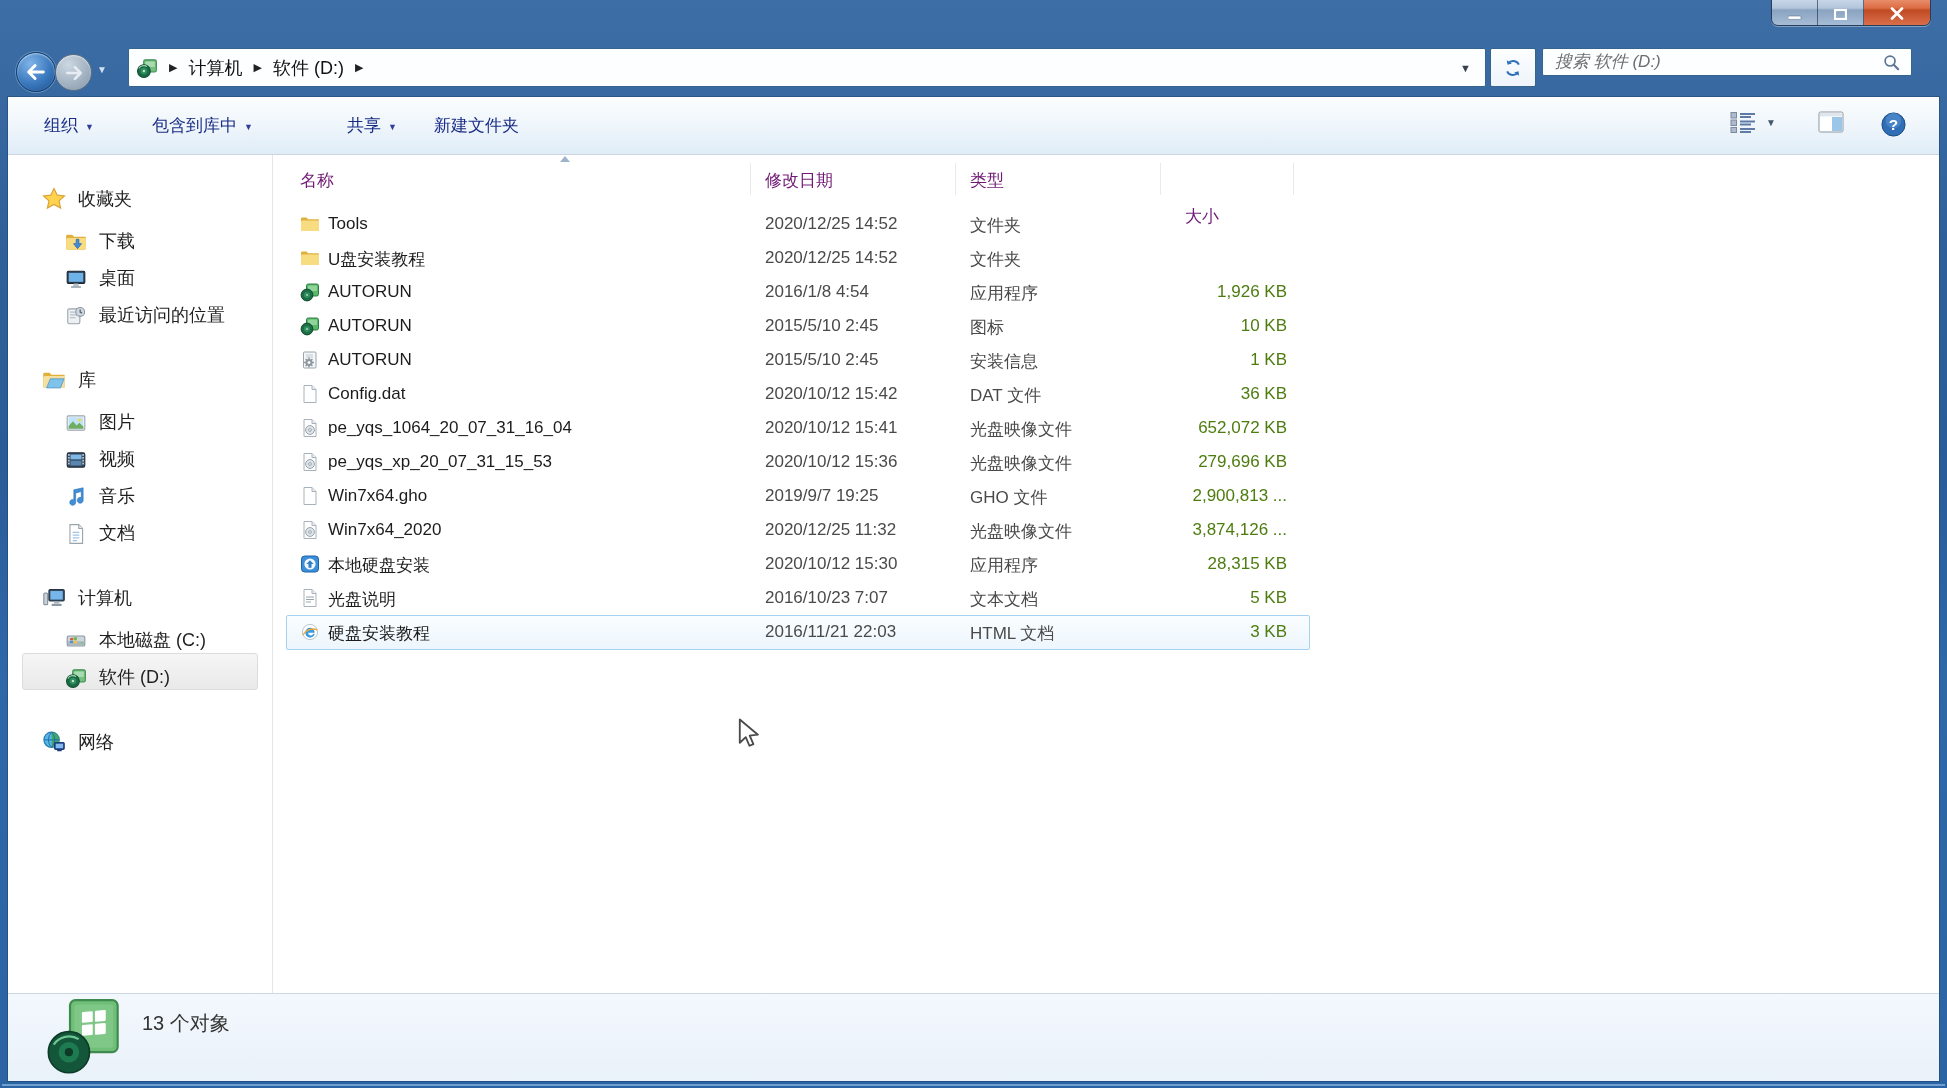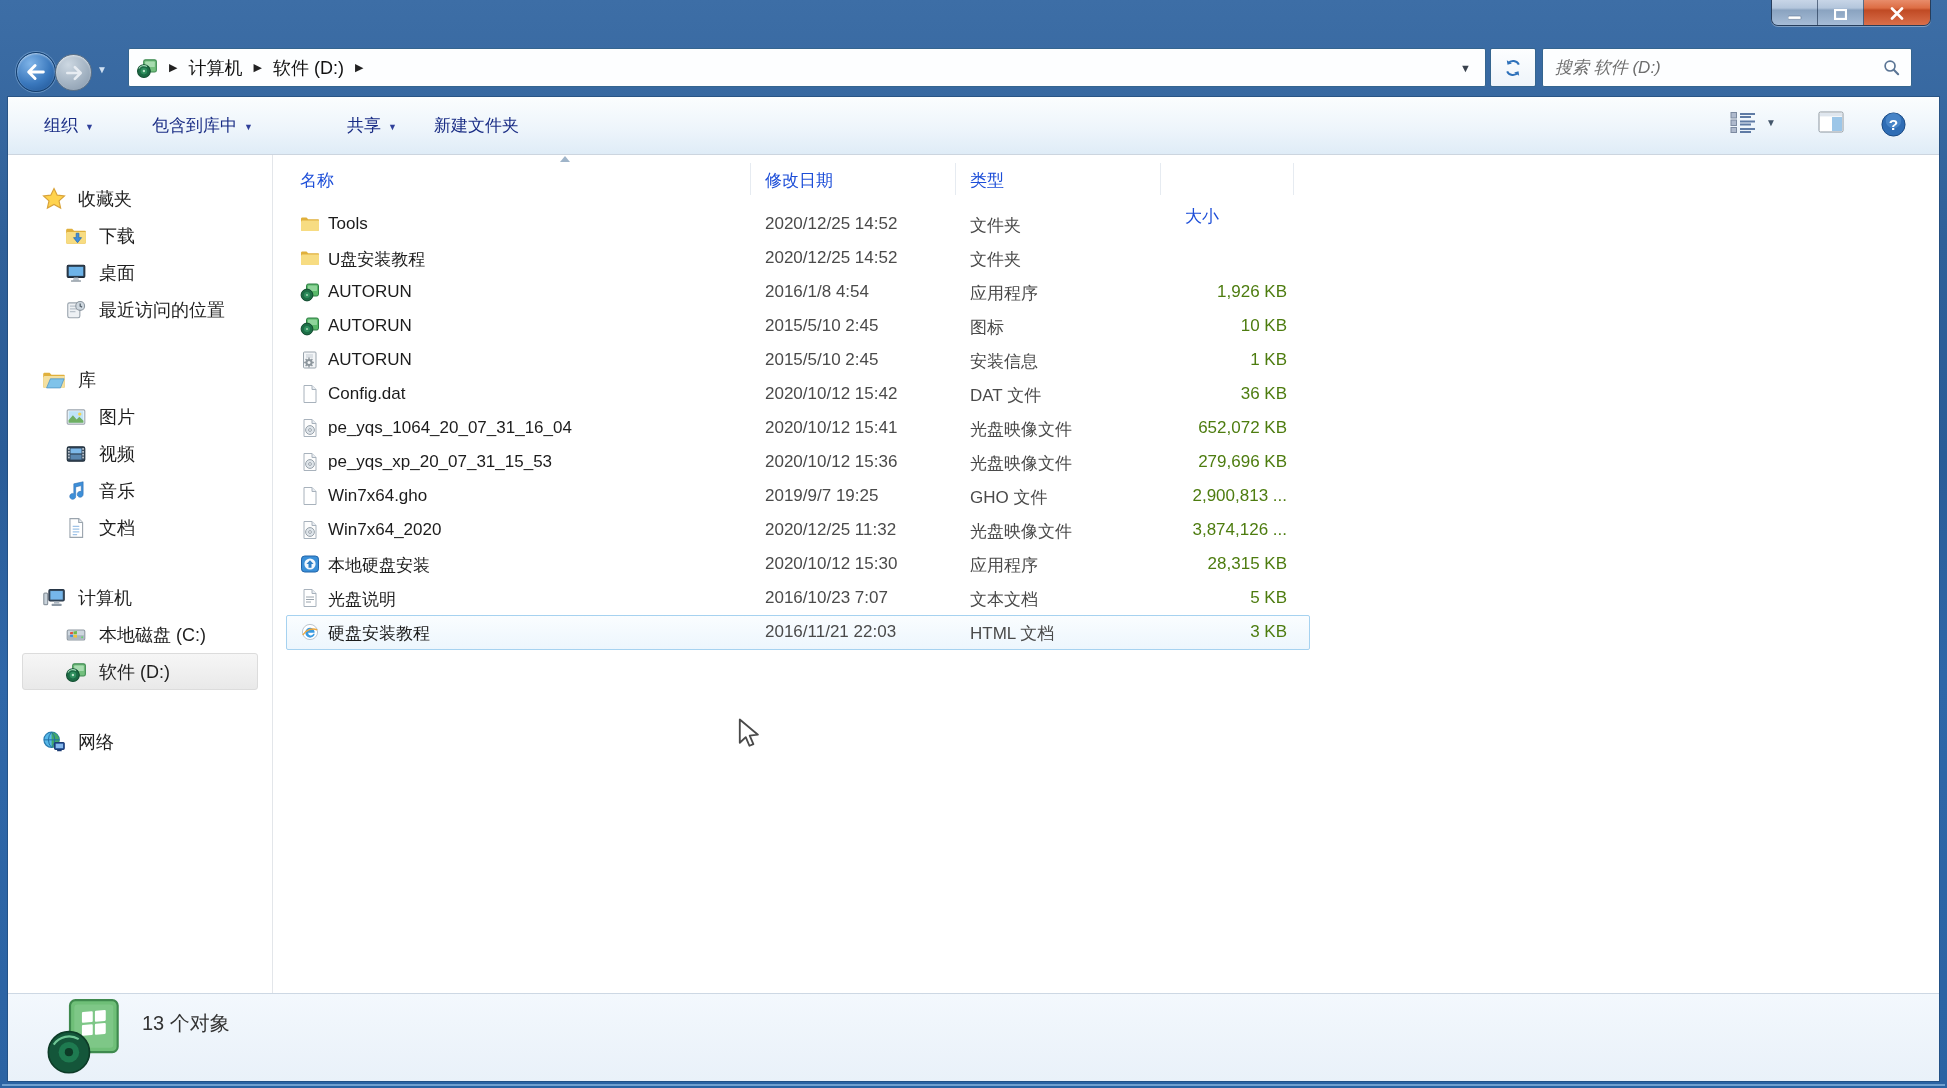--- a/index.html
+++ b/index.html
@@ -44,21 +44,21 @@
     display:flex; align-items:center; padding:0 8px 0 7px; }
   .crumb-sep { font-size:11px; color:#222; padding:0 11px; }
   .crumb { font-size:18px; color:#111; white-space:nowrap; }
   .addr-spacer { flex:1; }
   .addr-caret { font-size:11px; color:#39424d; padding-right:6px; }
 
   .refreshbtn { position:absolute; left:1490px; top:48px; width:46px; height:39px;
     background:linear-gradient(180deg,#fdfeff,#eef4fa); border:1px solid #35658f; border-radius:2px;
     display:flex; align-items:center; justify-content:center; }
 
-  .searchbox { position:absolute; left:1542px; top:48px; width:370px; height:39px;
+  .searchbox { position:absolute; left:1542px; top:48px; width:370px; height:28px;
     background:#fdfeff; border:1px solid #35658f; border-radius:2px;
     display:flex; align-items:center; padding:0 10px; }
   .searchbox input { flex:1; border:none; outline:none; background:transparent;
     font-family:"Liberation Sans", sans-serif; font-style:italic; font-size:17px; color:#555; }
   .searchbox input::placeholder { color:#6e6e6e; opacity:1; }
 
   
   .content { position:absolute; left:8px; top:97px; right:8px; bottom:7px; background:#fff;
     box-shadow:0 0 0 1px rgba(25,60,100,.45); }
 
@@ -79,30 +79,30 @@
   .help-btn { left:1872px; }
 
   
   .main { position:absolute; left:0; right:0; top:58px; bottom:88px; background:#fff; }
   .sidebar { position:absolute; left:0; top:0; bottom:0; width:265px; border-right:1px solid #e3e6ea;
     padding-top:14px; overflow:hidden; }
   .sb-group { margin-top:34px; }
   .sb-group:first-child { margin-top:12px; }
   .sb-row { display:flex; align-items:center; }
   .sb-header { height:36px; padding-left:34px; }
-  .sb-child { height:37px; padding-left:56px; margin:0 14px 0 14px; padding-left:42px; border:1px solid transparent; border-radius:3px; }
+  .sb-child { height:37px; padding-left:56px; margin:0 14px 0 14px; padding-left:42px; border:1px solid transparent; border-radius:3px;align-items:flex-end; }
   .sb-child.selected { background:linear-gradient(180deg,#f6f6f6,#e9e9e9); border-color:#dcdcdc; }
   .sb-icon { width:24px; height:24px; display:inline-flex; margin-right:12px; flex:none; }
   .sb-child .sb-icon { width:22px; height:22px; }
   .sb-label { font-size:18px; color:#1f1f1f; white-space:nowrap; }
 
   
   .filearea { position:absolute; left:266px; right:0; top:0; bottom:0; }
   .colheaders { position:absolute; left:0; right:0; top:0; height:46px; }
-  .colheader { position:absolute; top:14px; font-size:17px; color:#1d4ed8; }
+  .colheader { position:absolute; top:14px; font-size:17px; color:#701a75; }
   .col-name { left:26px; } .col-date { left:491px; } .col-type { left:696px; } .col-size { left:911px;margin-top:36px; }
   .colsep { position:absolute; top:8px; height:32px; width:1px; background:#e6ebf1; }
   .sep-1 { left:476px; } .sep-2 { left:681px; } .sep-3 { left:886px; } .sep-4 { left:1019px; }
   .sort-caret { position:absolute; left:286px; top:1px; width:0; height:0;
     border-left:5px solid transparent; border-right:5px solid transparent; border-bottom:6px solid #9fb4c9; }
 
   .file-rows { position:absolute; left:0; right:0; top:52px; }
   .file-row { position:relative; height:34px; }
   .file-row.selected::before { content:""; position:absolute; left:12px; top:0; width:1022px; height:33px;
     border:1px solid var(--selection-border,#a6d2f0); border-radius:2px;

